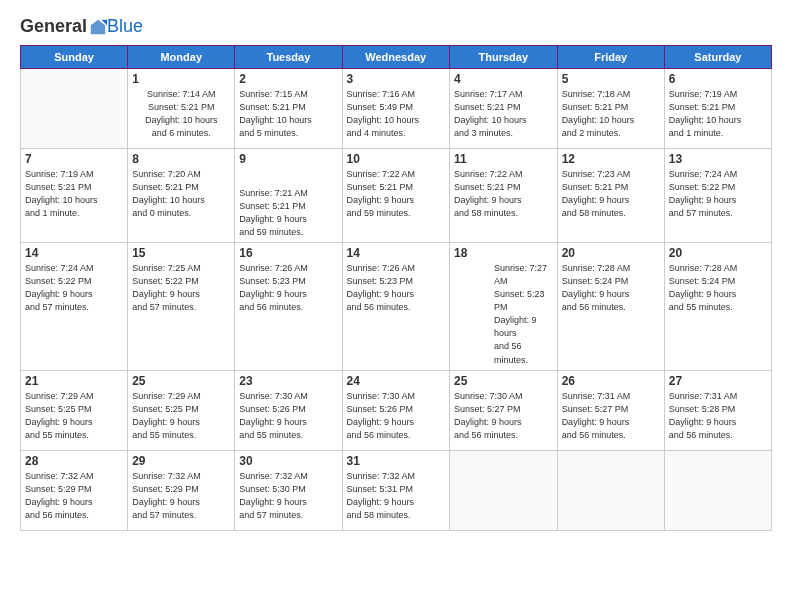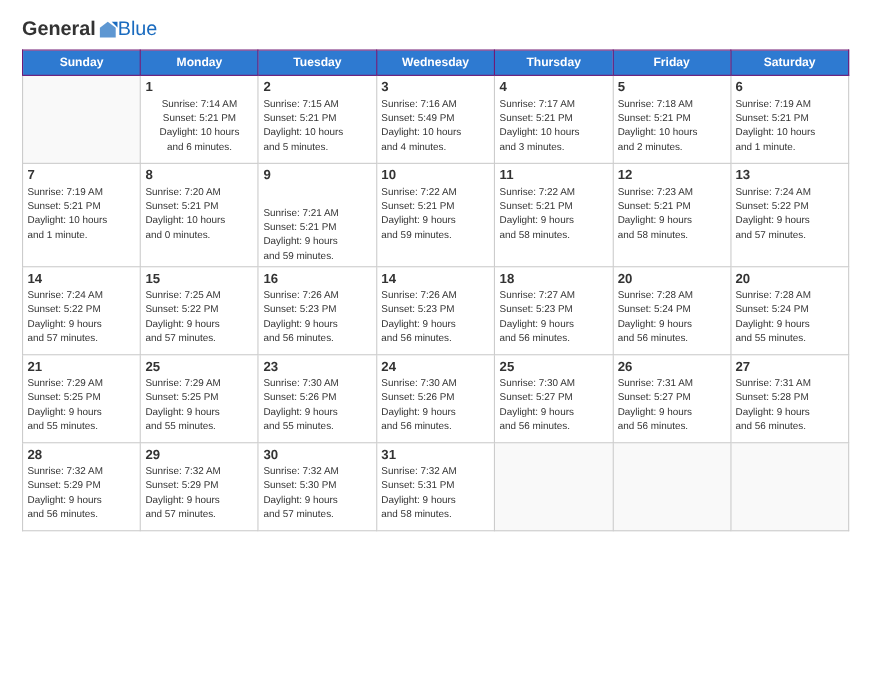--- a/index.html
+++ b/index.html
@@ -243,21 +243,21 @@
           </td>
           <td>
             <span class="day-number">14</span>
             <div class="day-info" style="white-space: pre-line;">Sunrise: 7:26 AM
 Sunset: 5:23 PM
 Daylight: 9 hours
 and 56 minutes.</div>
           </td>
           <td>
             <span class="day-number">18</span>
-            <div class="day-info" style="white-space: pre-line;">Sunrise: 7:27 AM
+            <div class="day-info" style="white-space: pre-line; margin-left: 40px;">Sunrise: 7:27 AM
 Sunset: 5:23 PM
 Daylight: 9 hours
 and 56 minutes.</div>
           </td>
           <td>
             <span class="day-number">20</span>
             <div class="day-info" style="white-space: pre-line;">Sunrise: 7:28 AM
 Sunset: 5:24 PM
 Daylight: 9 hours
 and 56 minutes.</div>

